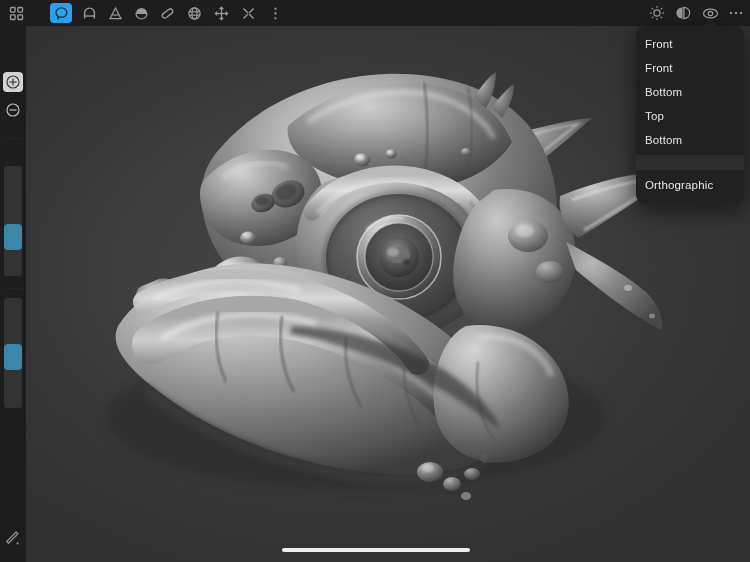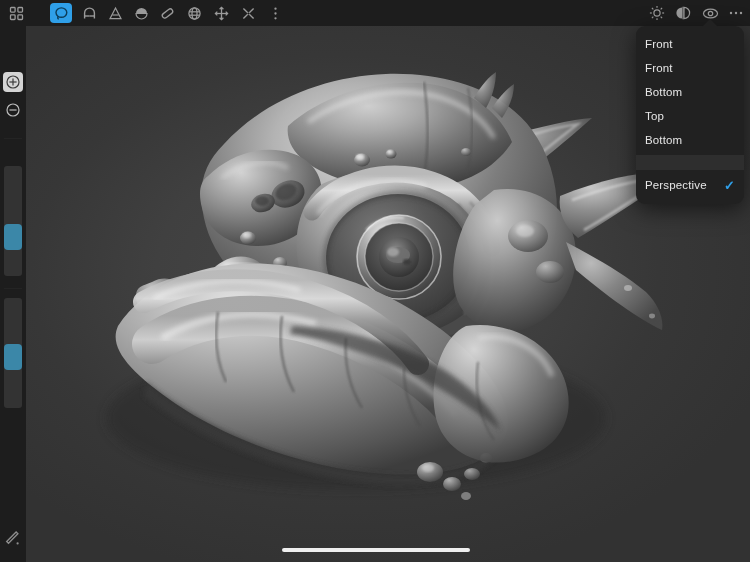--- a/index.html
+++ b/index.html
@@ -491,20 +491,19 @@
     <div class="mi">
       <span class="label">Top</span>
     </div>
     <div class="mi">
       <span class="label">Bottom</span>
     </div>
 
     <div class="mi-sep"></div>
 
     <div class="mi">
-      <span class="label">Perspective</span>
-      <span class="check">✓</span>
+      <span class="label">Orthographic</span>
     </div>
   </div>
 
   <div id="home-ind"></div>
 
 </div>
 
 </body></html>

